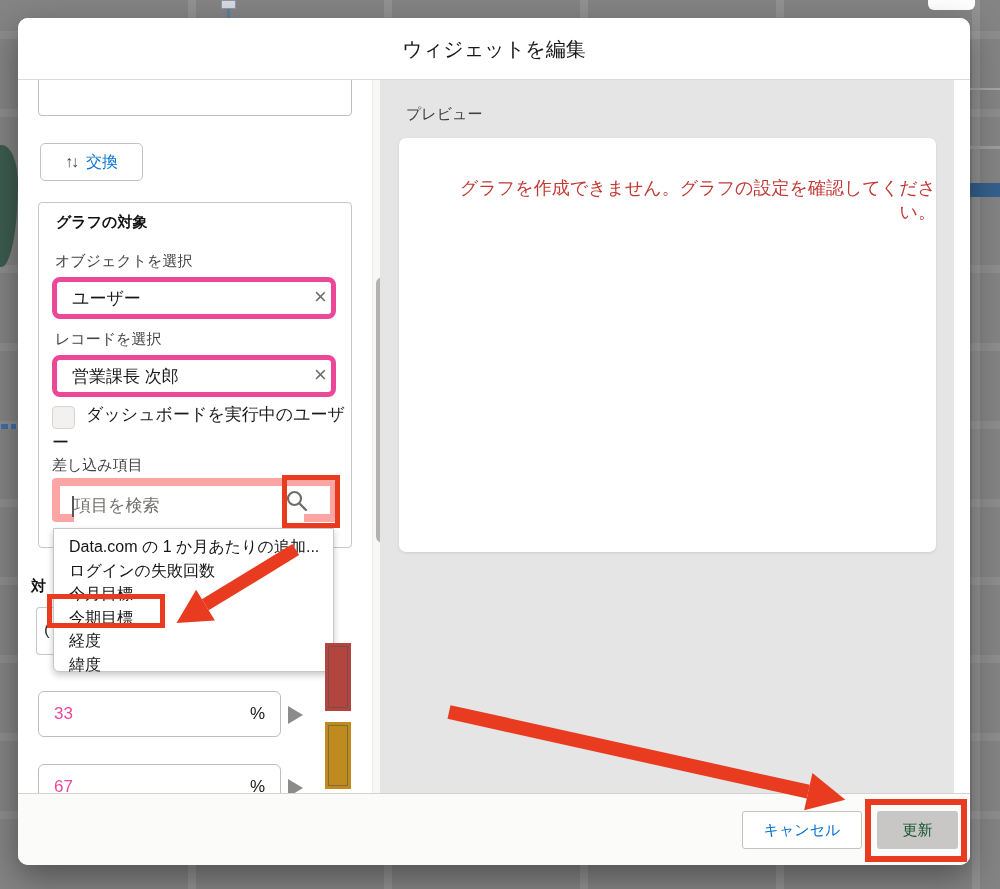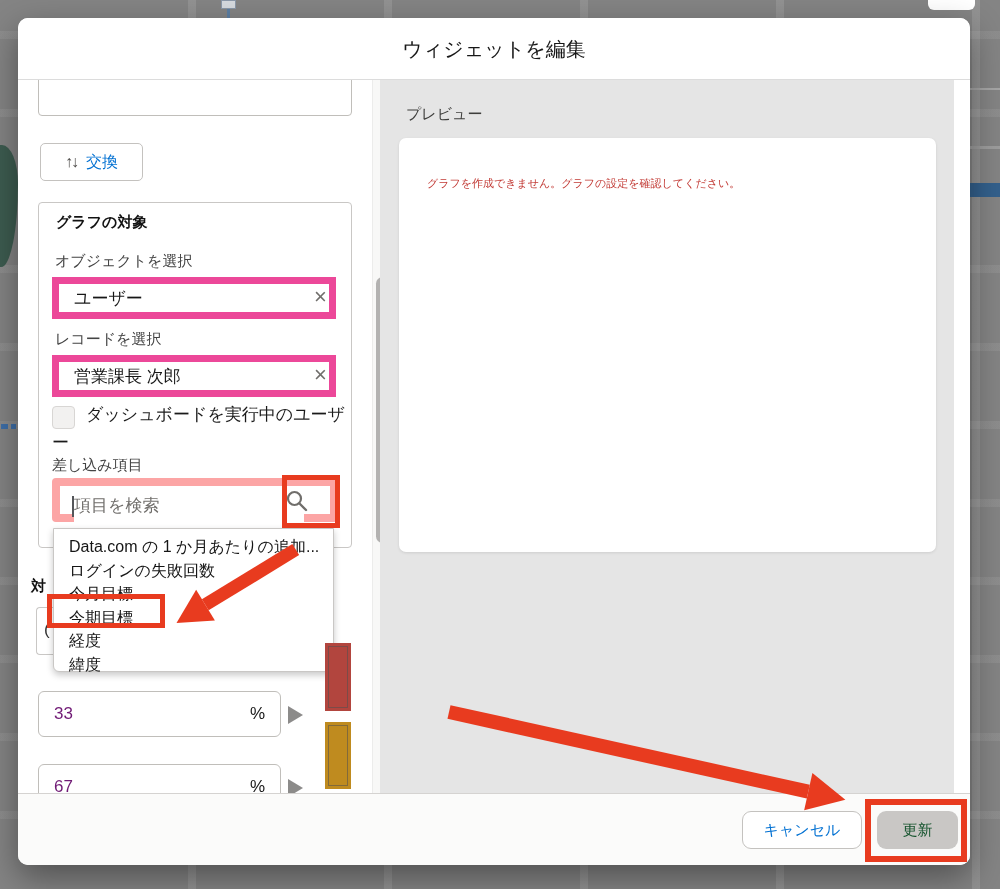--- a/index.html
+++ b/index.html
@@ -39,21 +39,21 @@
   .left-panel { left:0; top:0; width:354px; height:713px; background:#fff; }
   .truncated-field { left:20px; top:-20px; width:314px; height:56px; background:#fff;
     border:1px solid #c0beba; border-radius:4px; }
   .swap-btn { left:22px; top:63px; width:103px; height:38px; background:#fff; border:1px solid #c4c2bf;
     border-radius:5px; display:flex; align-items:center; justify-content:center; gap:9px; cursor:pointer; }
   .swap-icon { font-size:16px; color:#514f4d; letter-spacing:-2px; }
   .swap-label { font-size:16px; color:var(--brand); }
   .group-box { left:20px; top:122px; width:314px; height:346px; border:1px solid #c9c7c5; border-radius:4px; }
   .sec-heading { font-size:15px; font-weight:bold; color:#121212; }
   .fld-label { font-size:15px; color:#444; }
-  .txt-input { background:#fff; border:7px solid #ec4899; border-radius:0; font-size:17px; color:#171717;
+  .txt-input { background:#fff; border:5px solid #ec4899; border-radius:8px; font-size:17px; color:#171717;
     padding:0 40px 0 15px; width:284px; height:42px; outline:none;
     font-family:"Liberation Sans","DejaVu Sans",sans-serif; }
   .clear-x { font-size:22px; color:#706e6b; line-height:1; cursor:pointer; }
   .checkbox { width:23px; height:23px; background:#f2f1f0; border:1px solid #d8d6d4; border-radius:4px; cursor:pointer; }
   .cb-label { font-size:17px; color:#1a1a1a; }
   .search-wrap { left:34px; top:398px; width:286px; height:44px; background:#fff;
     border:8px solid #fca5a5; border-radius:4px; }
   .search-input { position:absolute; left:14px; top:0; width:230px; height:40px; border:none; outline:none;
     font-size:17px; color:#171717; font-family:"Liberation Sans","DejaVu Sans",sans-serif; }
   .search-input::placeholder { color:#706e6b; opacity:1; }
@@ -63,42 +63,42 @@
   .dropdown { left:35px; top:448px; width:281px; height:144px; background:#fff; border:1px solid #c9c7c5;
     border-radius:0 0 6px 6px; box-shadow:0 3px 7px rgba(0,0,0,0.22); padding:6px 0 0 15px; z-index:10; }
   .dd-item { font-size:16px; color:#151515; line-height:23.5px; white-space:nowrap; cursor:pointer; }
 
   .measure-heading { left:13px; top:497px; font-size:15px; font-weight:bold; color:#121212; z-index:5; }
   .paren-field { left:18px; top:527px; width:22px; height:48px; background:#fff; border:1px solid #c9c7c5;
     border-right:none; border-radius:4px 0 0 4px; font-size:17px; color:#333; padding:12px 0 0 7px; z-index:4; }
 
   .num-field { width:243px; height:46px; background:#fff; border:1px solid #c0beba; border-radius:6px; }
   .num-input { position:absolute; left:15px; top:1px; width:170px; height:42px; border:none; outline:none;
-    font-size:17px; color:#701a75; font-family:"Liberation Sans","DejaVu Sans",sans-serif; }
+    font-size:17px; color:#ec4899; font-family:"Liberation Sans","DejaVu Sans",sans-serif; }
   .num-unit { position:absolute; right:15px; top:12px; font-size:17px; color:#171717; }
   .play-tri { width:0; height:0; border-left:15px solid #8c8b8a; border-top:9px solid transparent;
     border-bottom:9px solid transparent; cursor:pointer; }
   .swatch { width:26px; height:68px; z-index:20; cursor:pointer; }
   .swatch-inner { position:absolute; left:3px; top:3px; right:3px; bottom:3px; border:1px solid rgba(80,80,80,0.55); }
 
   
   .scroll-strip { left:354px; top:0; width:24px; height:713px; background:#f8f8f7;
     border-left:1px solid #ececeb; border-right:1px solid #e3e2e1; }
   .scroll-thumb { left:358px; top:197px; width:13px; height:266px; background:#b3b2b1; border-radius:7px; cursor:pointer; }
 
   
   .right-panel { left:362px; top:0; width:574px; height:713px; background:#e5e5e5;text-align:right; }
   .preview-label { left:26px; top:25px; font-size:15px; color:#3e3e3c; }
   .preview-card { left:19px; top:58px; width:537px; height:414px; background:#fff; border-radius:7px;
     box-shadow:0 1px 3px rgba(0,0,0,0.1); }
-  .preview-error { left:28px; top:38px; font-size:11px; color:var(--error); }
+  .preview-error { left:28px; top:38px; font-size:18px; color:var(--error); }
   .preview-caption { left:28px; top:373px; font-size:15px; color:#454545; }
 
   
-  .btn { height:38px; border-radius:9px; font-size:15px; display:flex; align-items:center;
+  .btn { height:38px; border-radius:3px; font-size:15px; display:flex; align-items:center;
     justify-content:center; cursor:pointer; }
   .btn-cancel { left:724px; top:17px; width:120px; background:#fff; border:1px solid #c4c2bf; color:var(--brand); }
   .btn-update { left:859px; top:17px; width:81px; background:#c9c7c5; border:none; color:#14532d; }
 
   
   .redbox { border:5px solid var(--annotation); z-index:30; }
   .redbox-search { left:264px; top:395px; width:58px; height:53px; }
   .redbox-item { left:29px; top:514px; width:118px; height:34px; border-width:5px; }
   .redbox-update { position:absolute; left:865px; top:799px; width:102px; height:63px;
     border:6px solid var(--annotation); z-index:50; }

